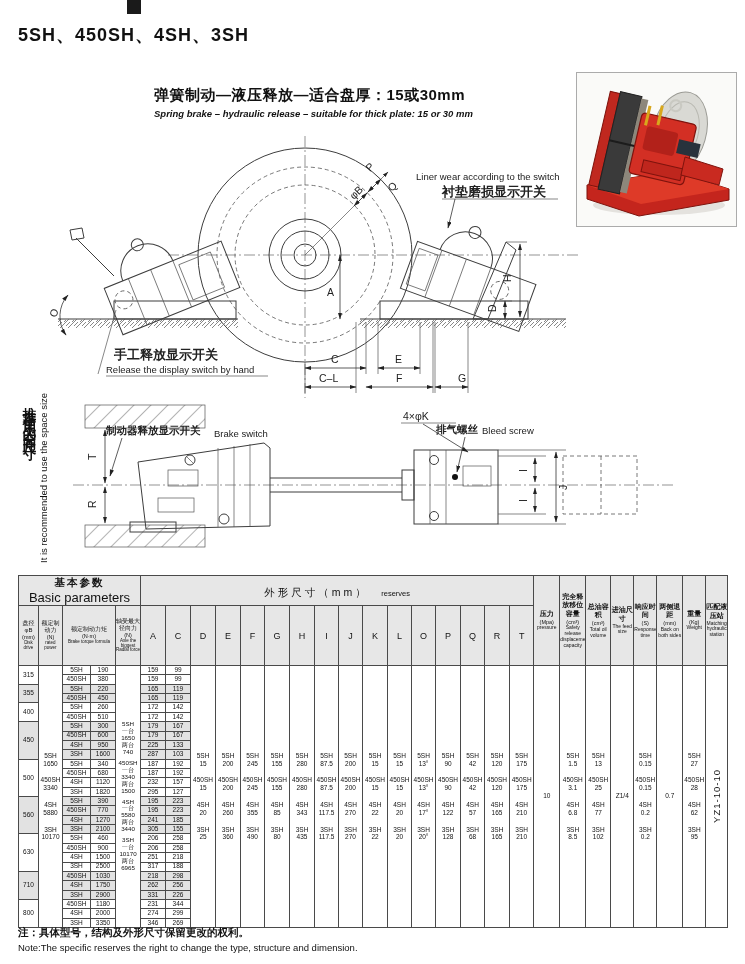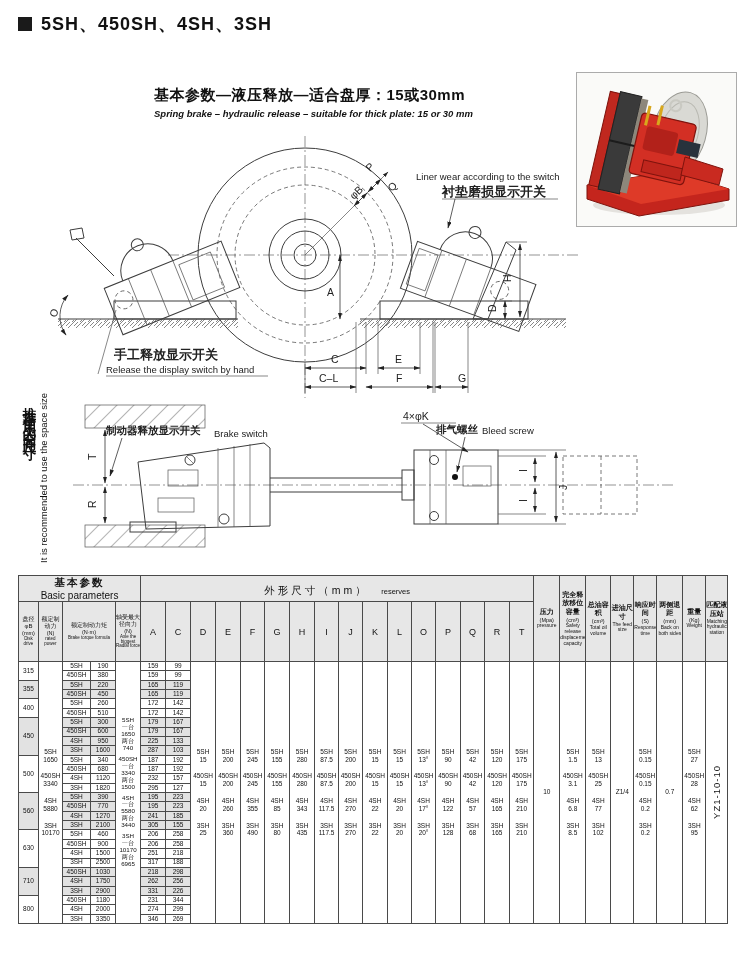--- a/index.html
+++ b/index.html
@@ -1,20 +1,20 @@
 <!DOCTYPE html>
 <html><head>
 <meta charset="utf-8">
 <style>
   html,body{margin:0;padding:0;background:#fff;}
   body{width:745px;height:964px;overflow:hidden;font-family:"Liberation Sans","DejaVu Sans",sans-serif;color:#111;}
   #page{position:relative;width:745px;height:964px;background:#fff;}
 
   
-  #title-row{position:absolute;left:18px;top:12px;display:flex;align-items:center;gap:9px;}
+  #title-row{position:absolute;left:18px;top:0;display:flex;align-items:center;gap:9px;flex-direction:column;}
   #title-square{width:14px;height:14px;background:#1a1a1a;}
   #page-title{font-size:18px;font-weight:bold;letter-spacing:1px;}
   #subtitle{position:absolute;left:154px;top:86px;}
   #subtitle .zh{font-size:15px;font-weight:bold;letter-spacing:0.5px;}
   #subtitle .en{font-size:9.5px;font-weight:bold;margin-top:3px;font-style:italic;}
 
   
   #photo{position:absolute;left:576px;top:72px;width:161px;height:155px;border:1px solid #ababab;background:#fbfbfa;box-sizing:border-box;}
 
   
@@ -35,21 +35,21 @@
   .space-en{position:absolute;left:38px;top:563px;width:202px;transform:rotate(-90deg);
             transform-origin:0 0;font-size:9.5px;white-space:nowrap;}
 
   
   #spec-wrap{position:absolute;left:18px;top:575px;}
   table.spec{border-collapse:collapse;table-layout:fixed;width:709px;border:1.5px solid #2e2e2e;}
   .spec th,.spec td{border:1px solid #4a4a4a;padding:0;text-align:center;vertical-align:middle;overflow:hidden;}
   .spec th{background:#e7e7e7;font-weight:normal;}
   tr.h1{height:24px;} tr.h2{height:60px;}
   .bp-zh{font-size:10.5px;font-weight:bold;letter-spacing:2px;}
-  .bp-en{font-size:10px;}
+  .bp-en{font-size:13px;}
   .dim-zh{font-size:10.5px;letter-spacing:3px;font-weight:normal;}
   .dim-en{font-size:7.5px;margin-left:8px;letter-spacing:0;}
   .sh .z{font-size:6px;line-height:1.2;}
   .sh .u{font-size:5.5px;line-height:1.2;}
   .sh .e{font-size:4.5px;line-height:1.1;}
   .letter{font-size:9px;}
   .rh .rz{font-size:7px;font-weight:bold;line-height:1.25;}
   .rh .ru{font-size:5.5px;line-height:1.2;}
   .rh .re{font-size:5px;line-height:1.15;}
   tbody tr{height:9.36px;}
@@ -71,21 +71,21 @@
 <body>
 
 <div id="page">
 
   <div id="title-row">
     <div id="title-square"></div>
     <div id="page-title">5SH、450SH、4SH、3SH</div>
   </div>
 
   <div id="subtitle">
-    <div class="zh">基本参数—液压释放—适合盘厚：15或30mm</div>
+    <div class="zh">弹簧制动—液压释放—适合盘厚：15或30mm</div>
     <div class="en">Spring brake – hydraulic release – suitable for thick plate: 15 or 30 mm</div>
   </div>
 
   <div id="photo">
     <svg width="159" height="153" viewBox="0 0 159 153">
       <rect x="0" y="0" width="159" height="153" fill="#fafaf8"></rect>
       <ellipse cx="82" cy="132" rx="66" ry="10" fill="#e4e2de"></ellipse>
 
       <polygon points="10,112 96,98 152,116 152,127 62,143 10,126" fill="#c4251d" stroke="#7e130d" stroke-width="1"></polygon>
       <polygon points="10,112 96,98 152,116 64,131" fill="#de3a28"></polygon>
@@ -1001,14 +1001,18 @@
           <tr>
             <td class="rcell">3SH</td>
             <td class="rcell">3350</td>
             <td class="rcell">346</td>
             <td class="rcell">269</td>
           </tr>
         </tbody>
     </table>
   </div>
 
+  <div id="notes">
+    <div class="zh">注：具体型号，结构及外形尺寸保留更改的权利。</div>
+    <div class="en">Note:The specific reserves the right to change the type, structure and dimension.</div>
+  </div>
 
 </div>
 
 </body></html>

